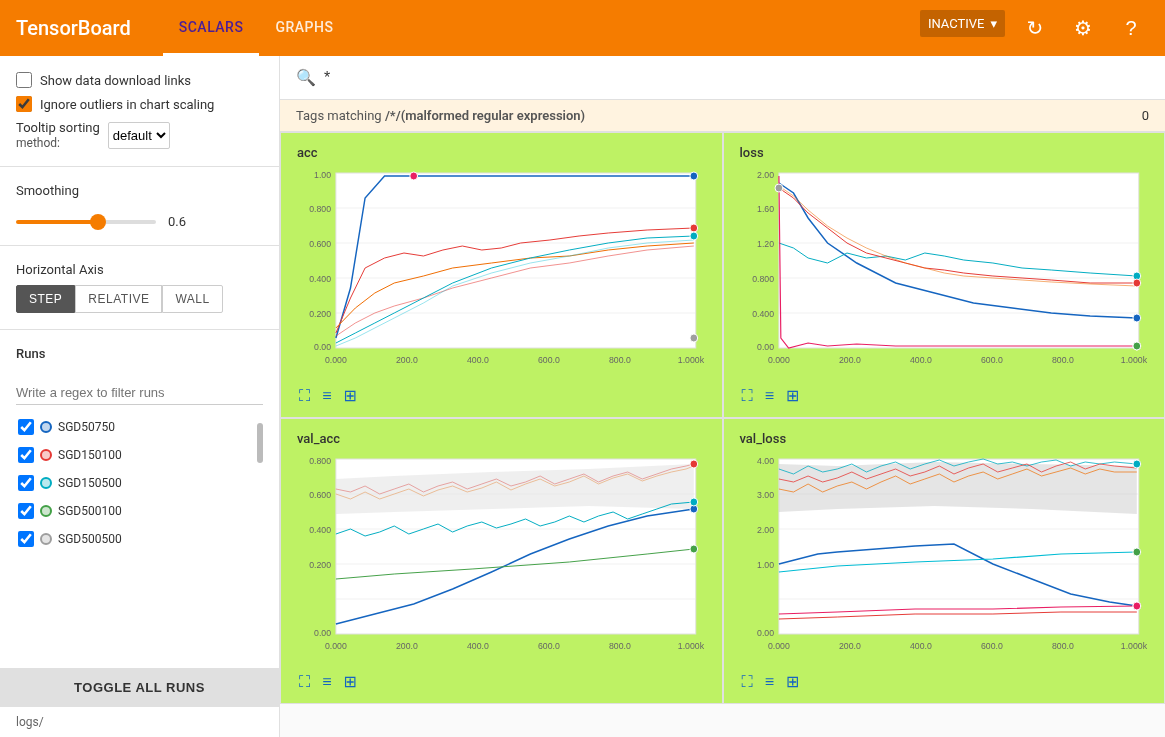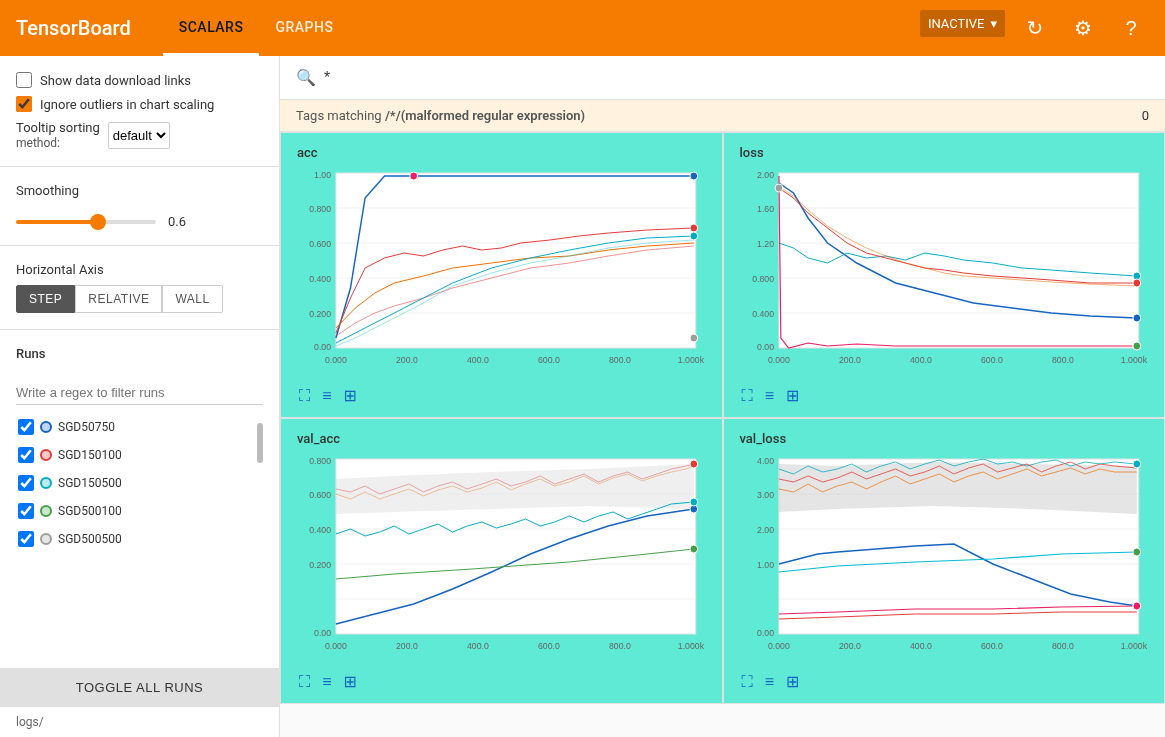--- a/index.html
+++ b/index.html
@@ -31,21 +31,21 @@
       display: flex;
       align-items: center;
       font-size: 14px;
       font-weight: 500;
       color: rgba(255,255,255,0.85);
       cursor: pointer;
       border-bottom: 3px solid transparent;
       letter-spacing: 0.5px;
     }
     .navbar-tab.active {
-      color: #0f172a;
+      color: #4c1d95;
       border-bottom: 3px solid white;
     }
     .navbar-right {
       margin-left: auto;
       display: flex;
       align-items: flex-start;
       gap: 12px;
       padding-left: 41px;
     }
     .status-dropdown {
@@ -212,21 +212,21 @@
       height: 40px;
       background: #bbb;
       border-radius: 3px;
     }
     .toggle-all-btn {
       width: 100%;
       padding: 12px;
       background: #e0e0e0;
       border: none;
       font-size: 13px;
-      font-weight: 400;
+      font-weight: 700;
       color: #333;
       cursor: pointer;
       letter-spacing: 0.5px;
       text-align: center;
     }
     .logs-path { padding: 8px 16px; font-size: 12px; color: #666; }
 
     
     .main-content {
       flex: 1;
@@ -262,21 +262,21 @@
     .tag-banner-text strong { font-weight: 600; }
     .tag-count { font-size: 13px; color: #333; }
 
     .charts-grid {
       display: grid;
       grid-template-columns: 1fr 1fr;
       gap: 0;
       padding: 0;
     }
     .chart-card {
-      background: #5eead4;
+      background: #bef264;
       border: 1px solid #e0e0e0;
       padding: 12px 16px 8px 16px;
     }
     .chart-title {
       font-size: 13px;
       font-weight: 500;
       color: #333;
       margin-bottom: 8px;
     }
     .chart-area {

